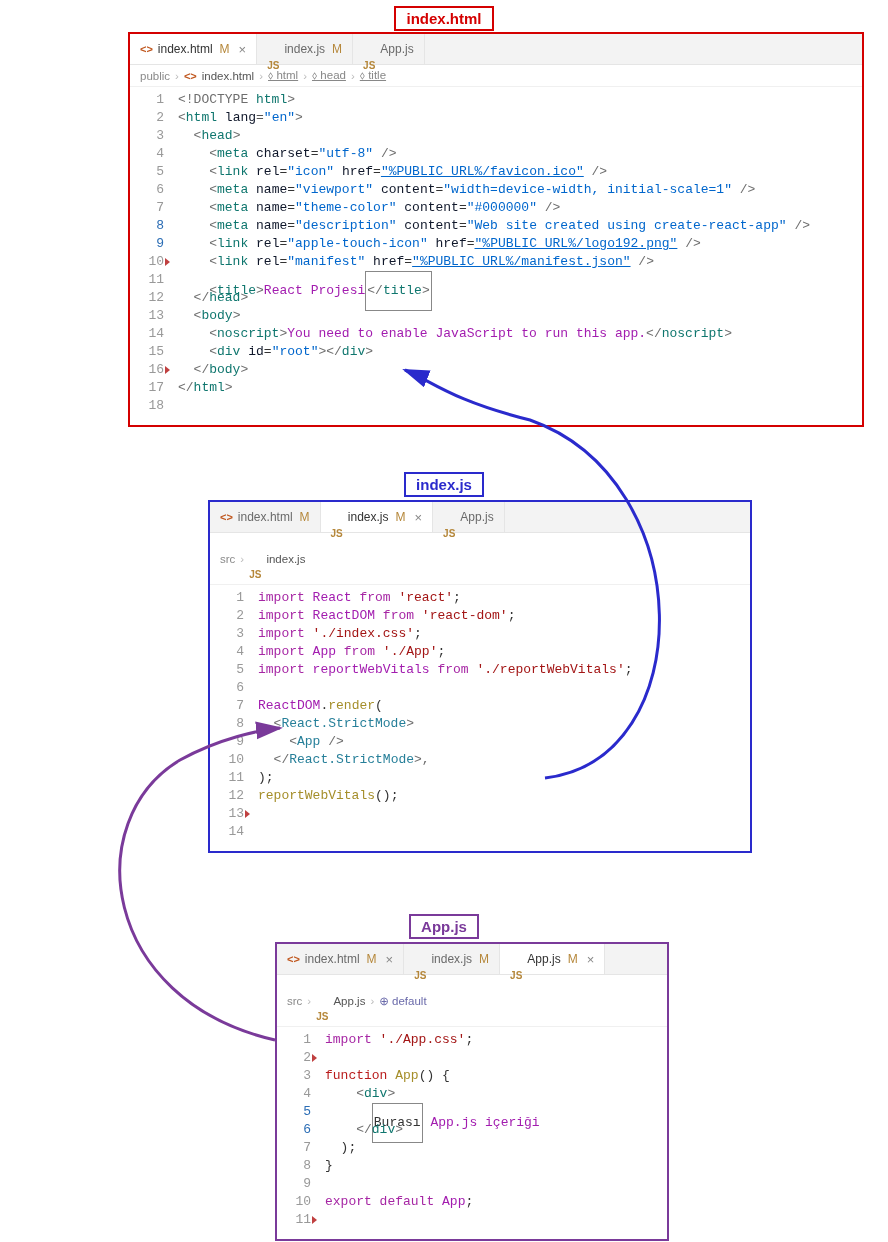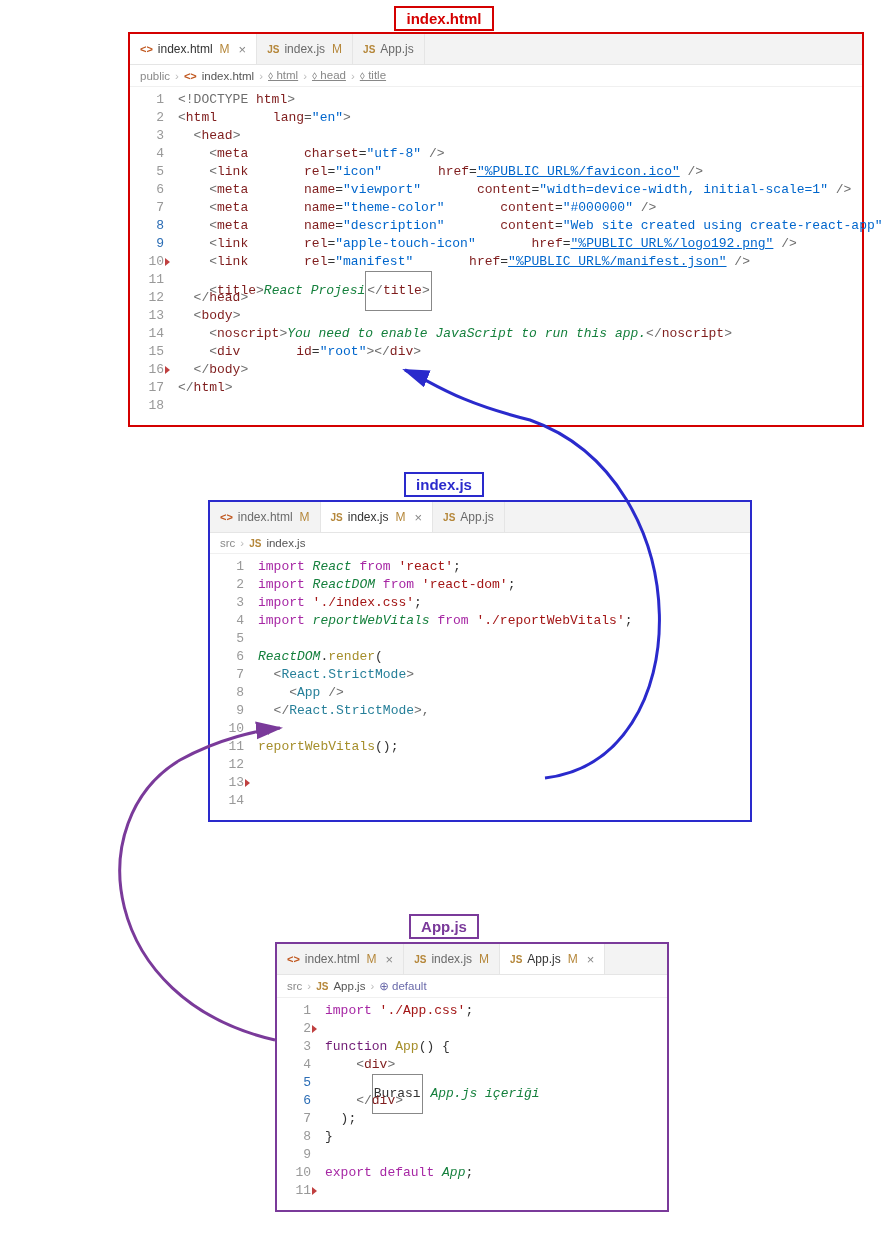--- a/index.html
+++ b/index.html
@@ -40,21 +40,21 @@
     gap: 5px;
     font-size: 12px;
     color: #6a6a6a;
     border-right: 1px solid #e5e5e5;
     cursor: pointer;
   }
   .tab.active { background: #fff; color: #333; }
   .tab .close { color: #888; font-size: 13px; margin-left: 4px; }
   .mod { color: #b5873a; font-weight: 500; margin-left: 2px; }
   .icon-html { color: #c0571e; font-weight: bold; font-size: 11px; }
-  .icon-js   { color: #b5873a; font-weight: bold; font-size: 10px; }
+  .icon-js   { color: #b5873a; font-weight: bold; font-size: 10px; margin-top: 32px; }
   
   .breadcrumb {
     display: flex;
     align-items: center;
     padding: 4px 10px;
     gap: 5px;
     font-size: 11.5px;
     color: #8a8a8a;
     background: #fff;
     border-bottom: 1px solid #f0f0f0;
@@ -86,31 +86,31 @@
     position: absolute;
     right: -6px; top: 5px;
     border-top: 4px solid transparent;
     border-bottom: 4px solid transparent;
     border-left: 5px solid #c04040;
   }
   .lines { flex: 1; padding-left: 6px; }
   .lines .cl { height: 18px; white-space: pre; }
   
   .c-gray  { color: #6e6e6e; }
-  .c-tag   { color: #7f1d1d; }
-  .c-attr  { color: #7f1d1d; margin-left: 48px; }
+  .c-tag   { color: #0f766e; }
+  .c-attr  { color: #0f172a; }
   .c-str   { color: #0066cc; }
   .c-brown { color: #a31515; }
   .c-kw    { color: #a626a4; }
-  .c-kw2   { color: #701a75; }
+  .c-kw2   { color: #b91c1c; }
   .c-fn    { color: #a58e2a; }
   .c-type  { color: #267f99; }
   .c-punc  { color: #555; }
   .c-underline { text-decoration: underline; }
-  .c-dark  { color: #15803d; font-style: italic; }
+  .c-dark  { color: #a21caf; }
   .cursor-box { border: 1px solid #888; display: inline-block; line-height: 14px; padding: 12px 1px; }
   
   svg.overlay {
     position: absolute;
     top: 0; left: 0;
     width: 888px; height: 1242px;
     pointer-events: none;
   }
   .blue-underline {
     border-bottom: 2px solid #2a2acc;
@@ -242,20 +242,21 @@
           <div class="ln">10</div>
           <div class="ln">11</div>
           <div class="ln">12</div>
           <div class="ln red-tri">13</div>
           <div class="ln">14</div>
         </div>
       <div class="lines" id="lines2">
           <div class="cl"><span class="c-kw">import </span><span class="c-dark">React</span><span class="c-kw"> from </span><span class="c-brown">'react'</span><span>;</span></div>
           <div class="cl"><span class="c-kw">import </span><span class="c-dark">ReactDOM</span><span class="c-kw"> from </span><span class="c-brown">'react-dom'</span><span>;</span></div>
           <div class="cl"><span class="c-kw">import </span><span class="c-brown">'./index.css'</span><span>;</span></div>
+          <div class="cl"><span class="c-kw">import </span><span class="c-dark">App</span><span class="c-kw"> from </span><span class="c-brown">'./App'</span><span>;</span></div>
           <div class="cl"><span class="c-kw">import </span><span class="c-dark">reportWebVitals</span><span class="c-kw"> from </span><span class="c-brown">'./reportWebVitals'</span><span>;</span></div>
           <div class="cl"><span></span></div>
           <div class="cl"><span class="c-dark">ReactDOM</span><span>.</span><span class="c-fn">render</span><span>(</span></div>
           <div class="cl"><span class="c-gray">  &lt;</span><span class="c-type">React.StrictMode</span><span class="c-gray">&gt;</span></div>
           <div class="cl"><span class="c-gray">    &lt;</span><span class="c-type">App</span><span class="c-gray"> /&gt;</span></div>
           <div class="cl"><span class="c-gray">  &lt;/</span><span class="c-type">React.StrictMode</span><span class="c-gray">&gt;,</span></div>
           <div class="cl"><span>);</span></div>
           <div class="cl"><span class="c-fn">reportWebVitals</span><span>();</span></div>
           <div class="cl"><span></span></div>
         </div>

